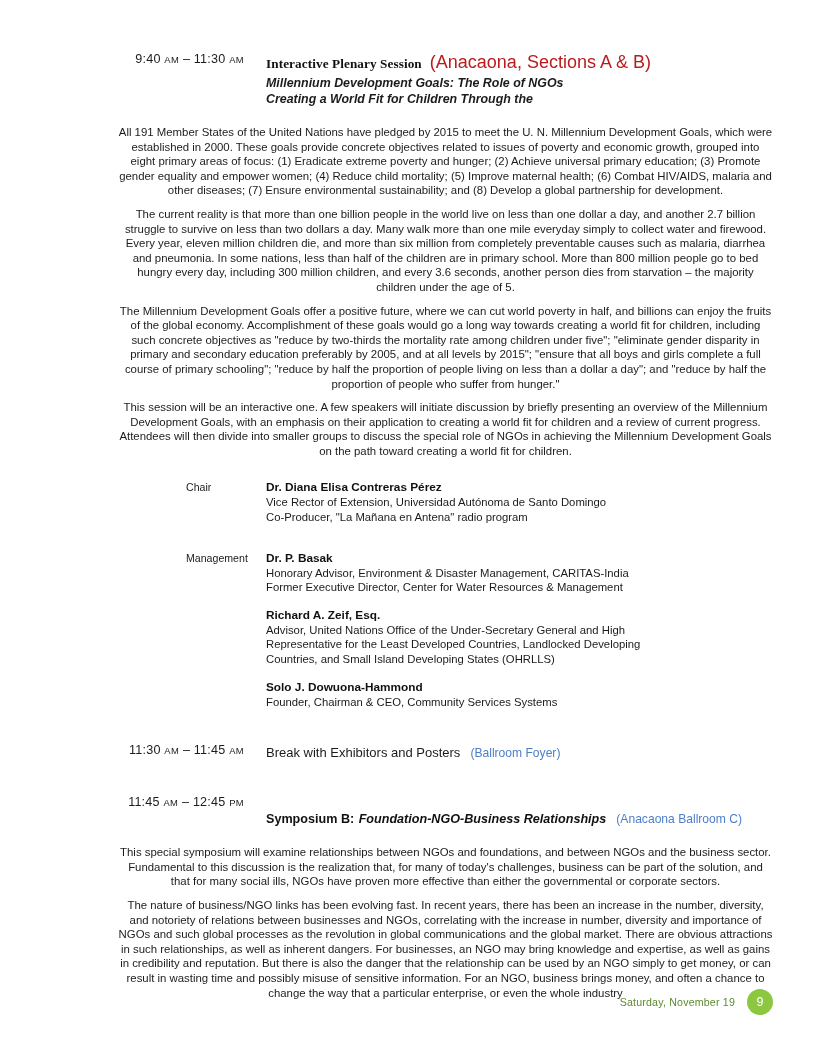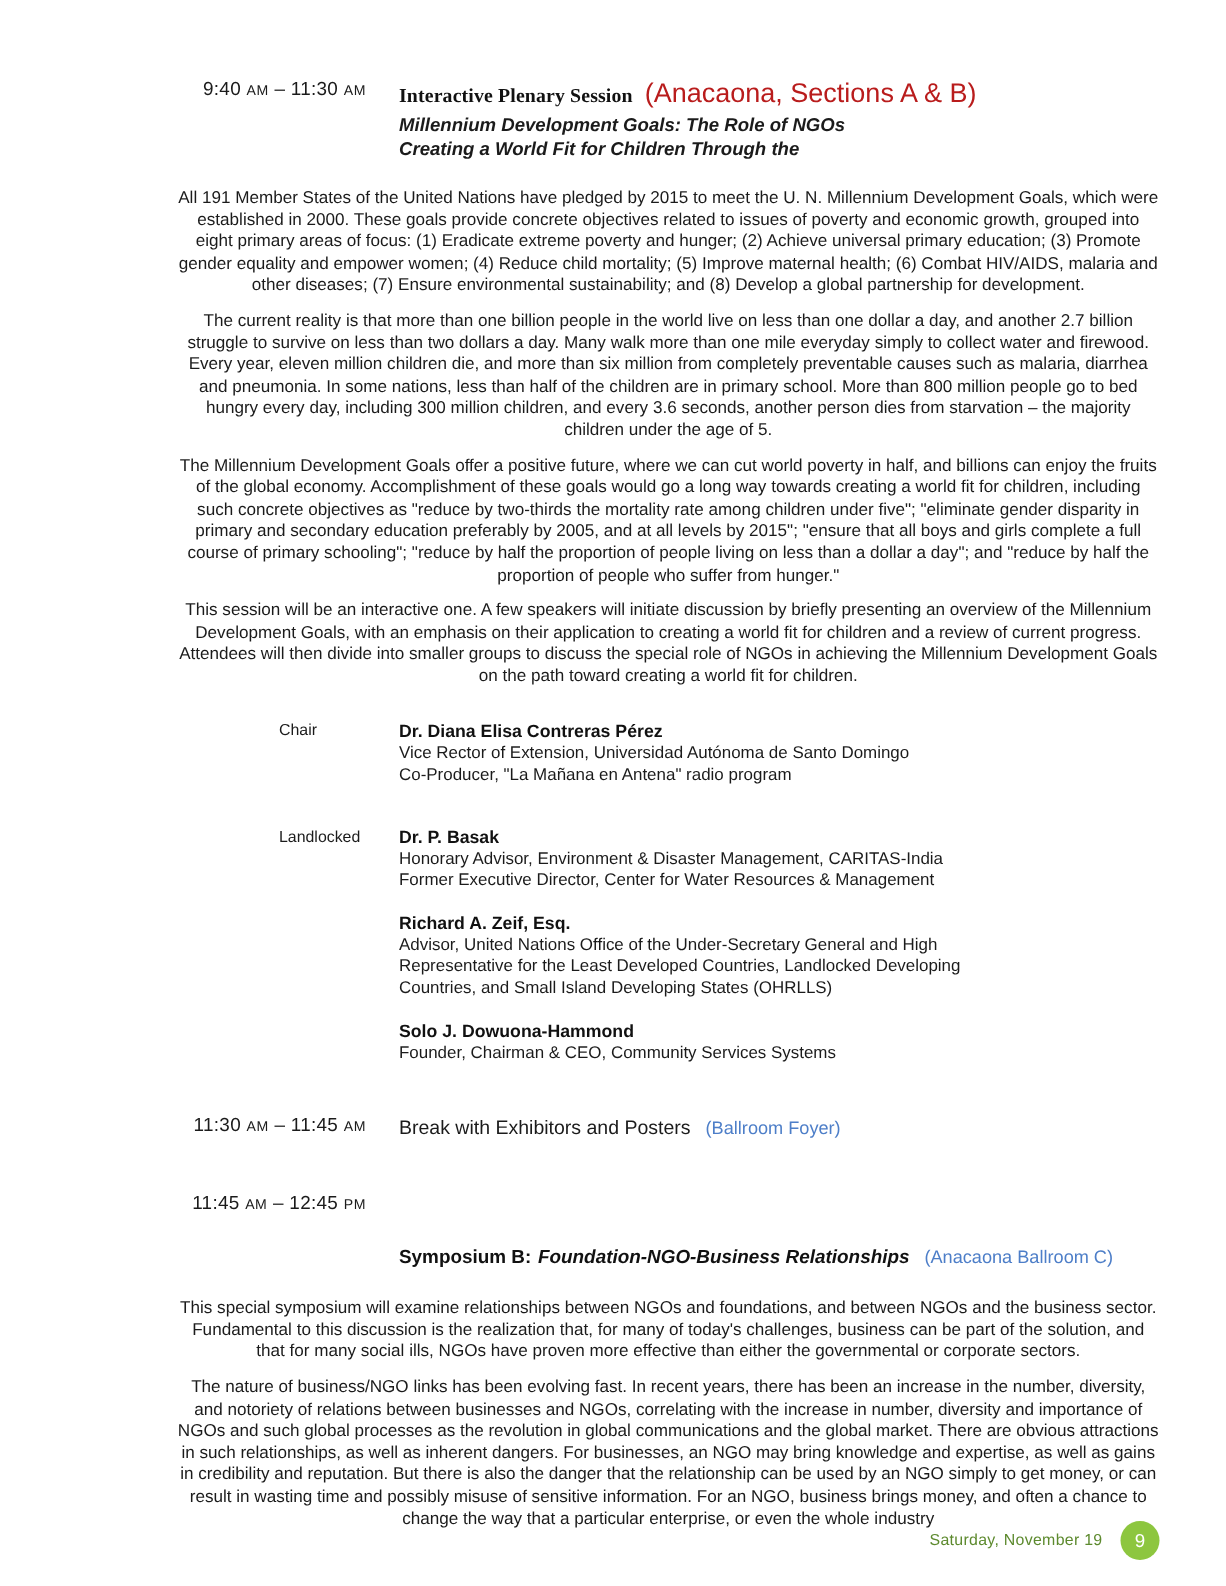--- a/index.html
+++ b/index.html
@@ -128,21 +128,20 @@
   }
 
   
   .symp-title {
     font-size: 13.2px;
     font-weight: bold;
     color: #111111;
   }
   .symp-row2 {
     margin-left: 222px;
-    margin-top: 20px;
   }
   .symp-b-lead {
     font-size: 12.6px;
     font-weight: bold;
     color: #111111;
     display: inline;
   }
   .symp-b-italic {
     font-size: 12.6px;
     font-weight: bold;
@@ -154,21 +153,21 @@
     font-size: 12.1px;
     color: #4d7ec8;
     display: inline;
     margin-left: 10px;
   }
 
   
   .footer {
     position: absolute;
     right: 44px;
-    bottom: 17px;
+    bottom: 42px;
     display: flex;
     align-items: center;
   }
   .footer-date {
     font-size: 10.6px;
     color: #5d8a2e;
     margin-right: 12px;
     letter-spacing: 0.2px;
   }
   .page-circle {
@@ -218,21 +217,21 @@
     <div class="person-col">
       <div class="person-name">Dr. Diana Elisa Contreras Pérez</div>
       <div class="person-line">Vice Rector of Extension, Universidad Autónoma de Santo Domingo</div>
       <div class="person-line">Co-Producer, "La Mañana en Antena" radio program</div>
     </div>
   </div>
 
   <div class="spacer-26"></div>
 
   <div class="people-block">
-    <div class="role-col">Landlocked</div>
+    <div class="role-col">Management</div>
     <div class="person-col">
 
       <div class="person-group">
         <div class="person-name">Dr. P. Basak</div>
         <div class="person-line">Honorary Advisor, Environment &amp; Disaster Management, CARITAS-India</div>
         <div class="person-line">Former Executive Director, Center for Water Resources &amp; Management</div>
       </div>
 
       <div class="person-group">
         <div class="person-name">Richard A. Zeif, Esq.</div>

